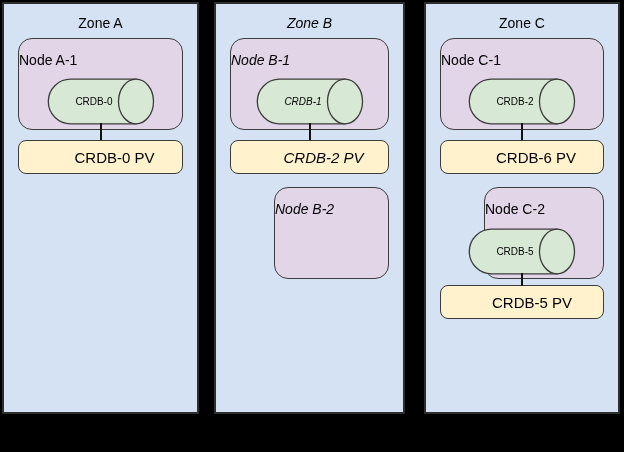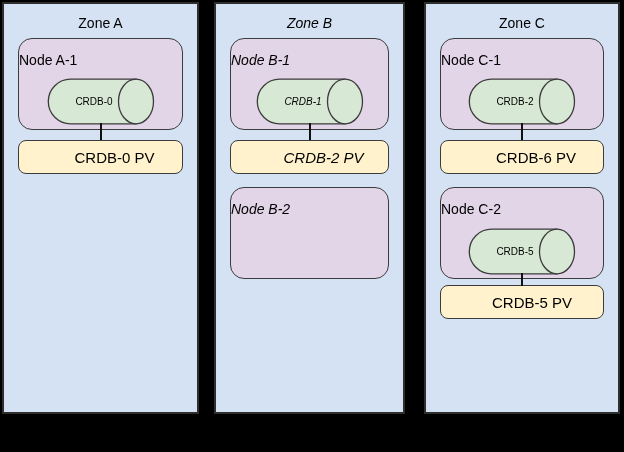--- a/index.html
+++ b/index.html
@@ -38,21 +38,21 @@
   }
   .node {
     position: absolute;
     left: 14px; right: 14px;
     background: var(--node-fill, #e2d5e8);
     border: 1px solid var(--shape-border, #3c3c3c);
     border-radius: 14px;
     box-sizing: border-box;
   }
   .node-1 { top: 34px;  height: 92px; }
-  .node-2 { top: 183px; height: 92px; }
+  .node-2 { top: 183px; height: 92px; margin-left: 44px; }
   .node-label {
     position: absolute;
     top: 13px; left: 0; right: 0;
     text-align: left;
     font-size: 14px;
     color: #000;
   }
   .pod {
     position: absolute;
     left: 50%;

